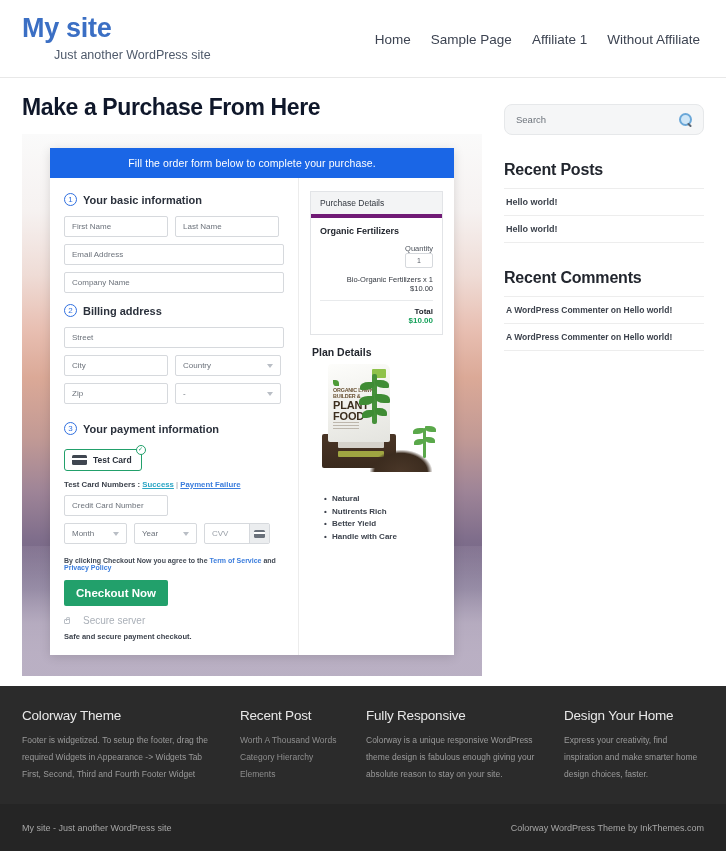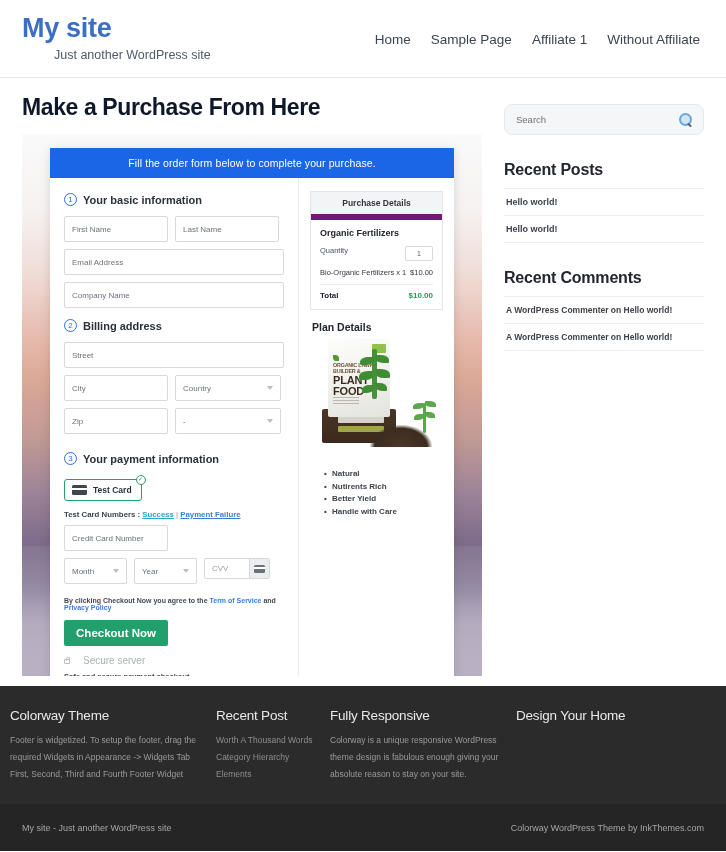--- a/index.html
+++ b/index.html
@@ -146,21 +146,21 @@
     font-weight: bold;
     color: #2b313c;
   }
 
   .field {
     height: 21px;
     border: 1px solid #d6d9dd;
     border-radius: 2px;
     font-size: 8px;
     color: #6c727b;
-    padding: 12px 7px;
+    padding: 4px 7px;
     display: flex;
     align-items: center;
     background: #fff;
     margin-bottom: 7px;
     width: 100%;
   }
   .field-row { display: flex; gap: 7px; }
   .field-row > .field { margin-bottom: 7px; }
   .w-half { width: 104px; flex: 0 0 104px; }
   .w-sel   { width: 106px; flex: 0 0 106px; justify-content: space-between; }
@@ -286,41 +286,41 @@
     border-bottom: none;
     border-radius: 2px 2px 0 0;
   }
   .secure-text { font-size: 10px; color: #aab0b8; margin-left: 9px; }
   .safe-text { font-size: 7.5px; color: #3d434d; font-weight: bold; }
 
   
   .pd-panel { border: 1px solid #e2e4e7; }
   .pd-head {
     background: #f3f4f5;
-    border-bottom: 6px solid #701a75;
+    border-bottom: 4px solid #701a75;
     padding: 6px 9px;
     font-size: 8.5px;
-    font-weight: bold;
+    font-weight: normal;
     color: #32373f;
-    text-align: center;
   }
   .pd-body { padding: 8px 9px 9px 9px; background: #fff; }
   .pd-product {
     font-size: 9px;
     font-weight: bold;
     color: #22262e;
     margin-bottom: 8px;
   }
   .pd-row {
     display: flex;
     justify-content: space-between;
-    align-items: flex-start;
+    align-items: flex-end;
     font-size: 7.5px;
     color: #4b515a;
     margin-bottom: 7px;
+    flex-direction: column;
   }
   .qty-box {
     width: 28px; height: 15px;
     border: 1px solid #d6d9dd;
     border-radius: 2px;
     font-size: 7px;
     color: #565c65;
     display: flex; align-items: center; justify-content: center;
   }
   .pd-row-bold { font-weight: normal; color: #32373f; }
@@ -483,23 +483,23 @@
     font-size: 9px;
     font-weight: bold;
     color: #3d434d;
   }
   .widget-list li:last-child { border-bottom: 1px solid #ededed; }
   .widget-list.comments li { font-size: 8.5px; }
 
   
   .footer-widgets {
     background: #2b2b2b;
-    padding: 22px 22px 18px 10px;
-    display: flex;
-    gap: 6px;
+    padding: 22px 22px 18px 22px;
+    display: flex;
+    gap: 18px;
     margin-top: 10px;
     height: 118px;
   }
   .fw-col { flex: 1; }
   .fw-col.c1 { flex: 0 0 200px; }
   .fw-col.c2 { flex: 0 0 108px; }
   .fw-col.c3 { flex: 0 0 180px; }
   .fw-title {
     font-size: 13.5px;
     color: #e8e8e8;
@@ -742,19 +742,20 @@
       <li>Category Hierarchy</li>
       <li>Elements</li>
     </ul>
   </div>
   <div class="fw-col c3">
     <div class="fw-title">Fully Responsive</div>
     <div class="fw-text">Colorway is a unique responsive WordPress theme design is fabulous enough giving your absolute reason to stay on your site.</div>
   </div>
   <div class="fw-col">
     <div class="fw-title">Design Your Home</div>
+    <div class="fw-text">Express your creativity, find inspiration and make smarter home design choices, faster.</div>
   </div>
 </div>
 
 <div class="footer-bar">
   <span class="footer-bar-text">My site - Just another WordPress site</span>
   <span class="footer-bar-text">Colorway WordPress Theme by InkThemes.com</span>
 </div>
 
 </body></html>

